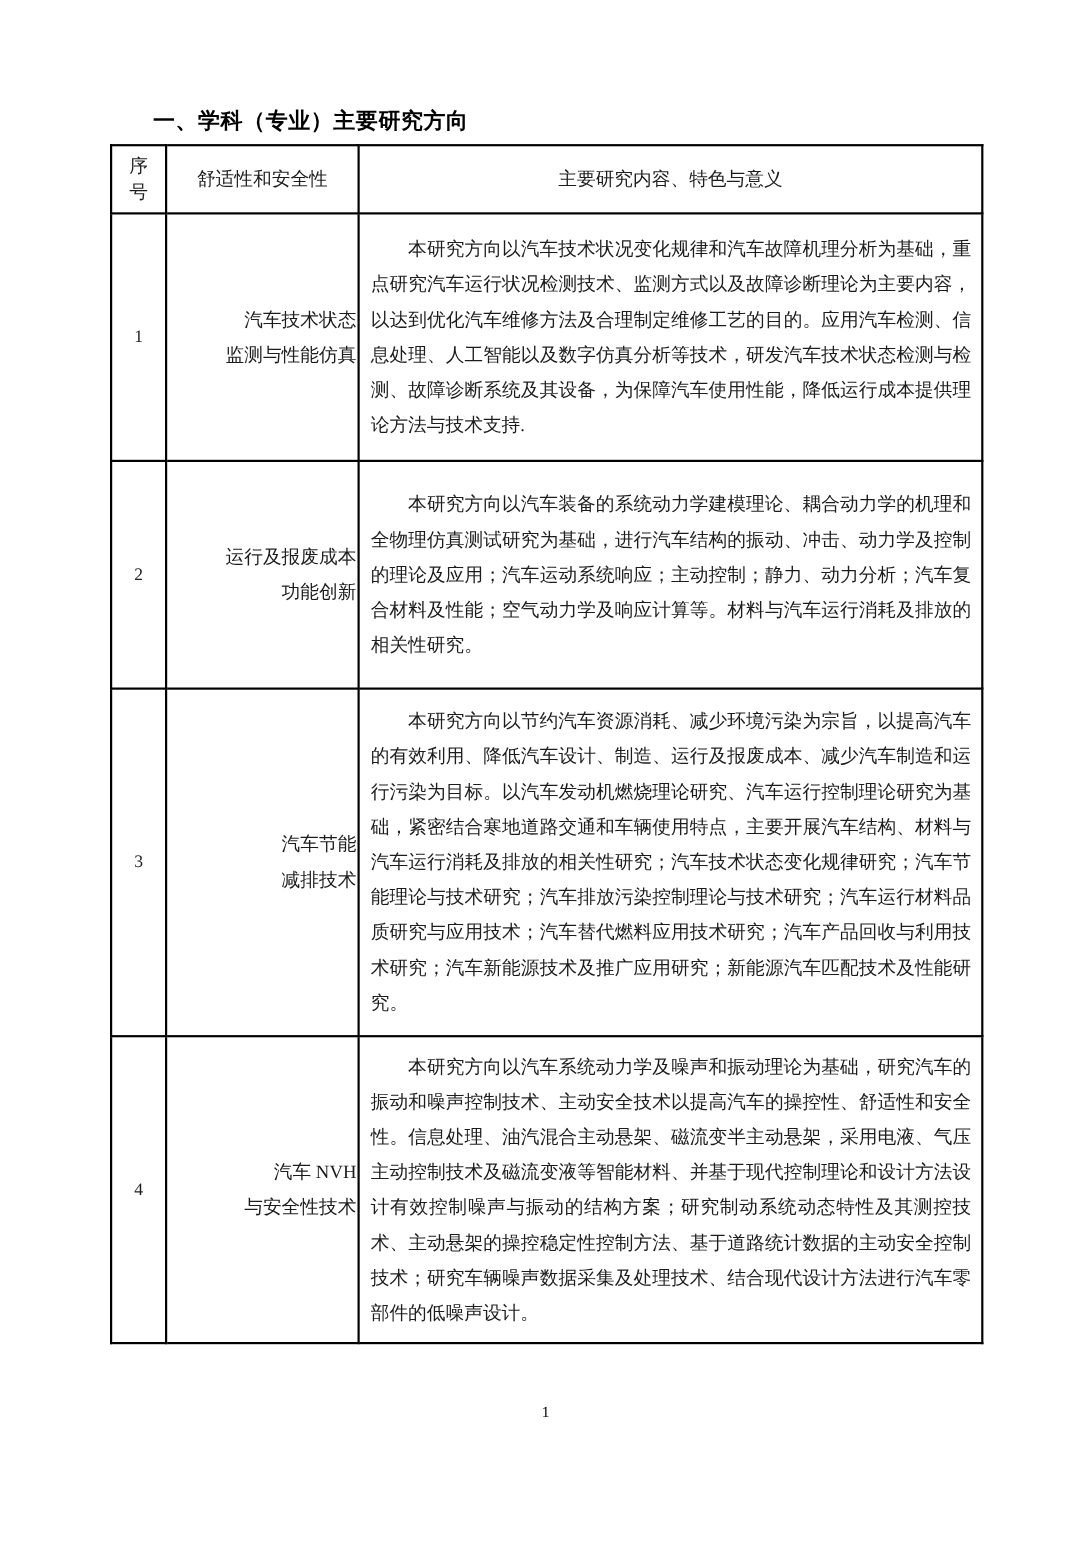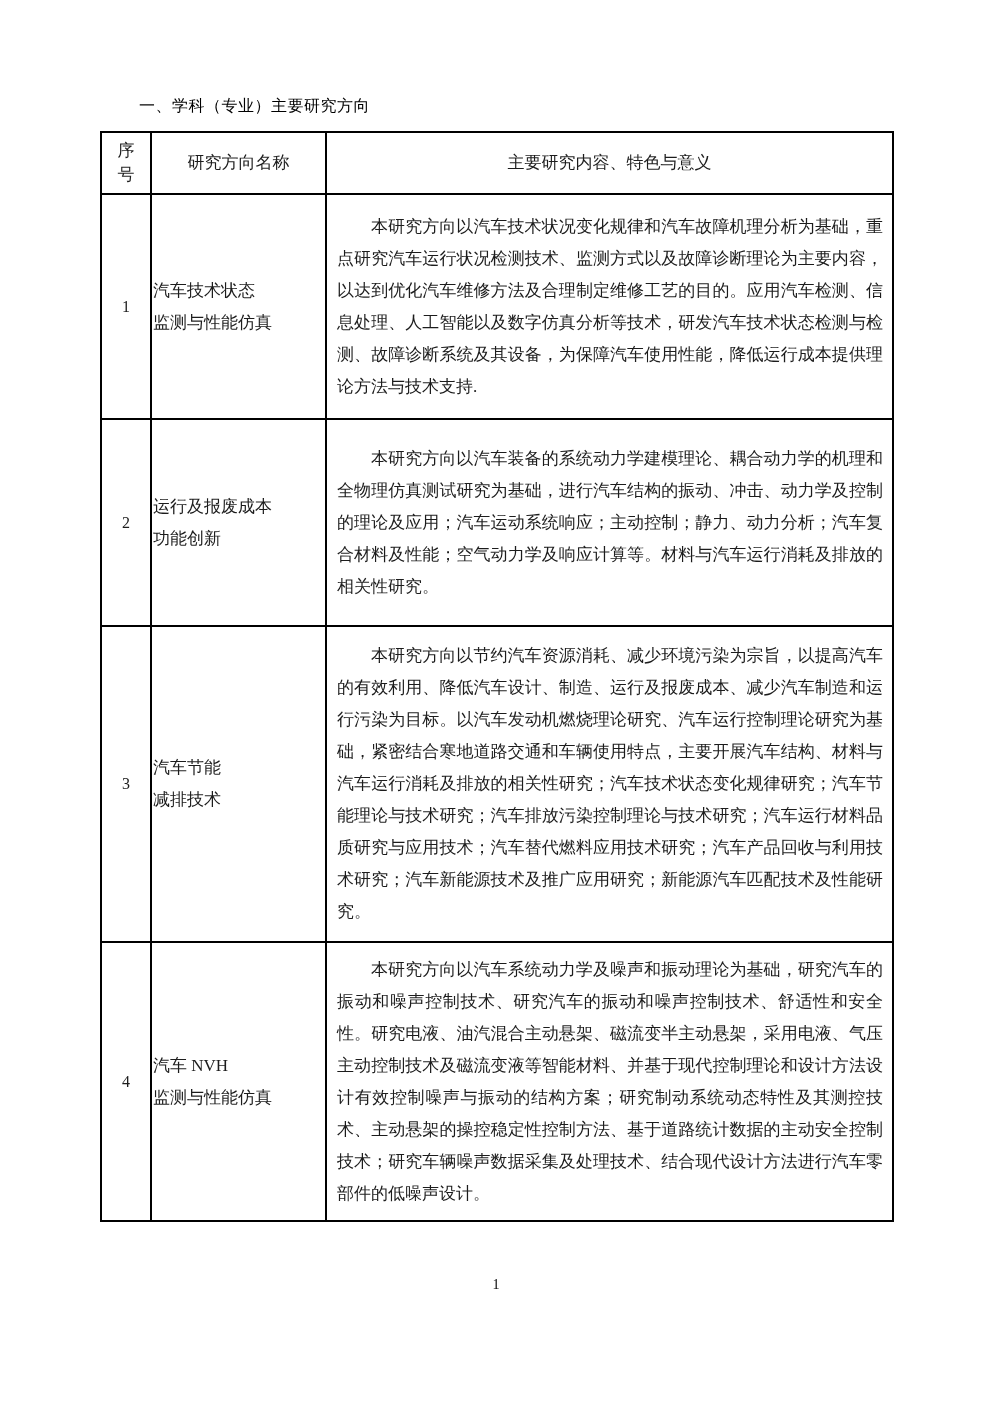--- a/index.html
+++ b/index.html
@@ -15,22 +15,22 @@
     overflow: hidden;
     font-family: "Liberation Serif", serif;
     color: #1c1c1c;
   }
   .doc-title {
     position: absolute;
     left: 139px;
     top: 96px;
     margin: 0;
     font-family: "Liberation Sans", sans-serif;
-    font-size: 16px;
-    font-weight: normal;
+    font-size: 20px;
+    font-weight: bold;
     color: #000000;
     letter-spacing: 0.5px;
     white-space: nowrap;
   }
   table.research-table {
     position: absolute;
     left: 100px;
     top: 131px;
     width: 792px;
     border-collapse: collapse;
@@ -48,21 +48,21 @@
     font-weight: normal;
     text-align: center;
     line-height: 26px;
   }
   th.seq-header { white-space: pre-line; line-height: 24px; }
   td.num-cell {
     text-align: center;
     font-size: 16px;
   }
   td.name-cell {
-    text-align: left;
+    text-align: right;
     white-space: pre-line;
     line-height: 32px;
   }
   td.content-cell {
     padding: 6px 9px 6px 10px;
     text-align: justify;
     margin-top: 16px;
   }
   td.content-cell p {
     margin: 0;
@@ -94,21 +94,21 @@
   <table class="research-table">
     <colgroup>
       <col style="width:50px">
       <col style="width:175px">
       <col style="width:567px">
     </colgroup>
     <thead>
       <tr>
         <th class="seq-header">序
 号</th>
-        <th>研究方向名称</th>
+        <th>舒适性和安全性</th>
         <th>主要研究内容、特色与意义</th>
       </tr>
     </thead>
     <tbody>
       <tr class="row-1">
         <td class="num-cell">1</td>
         <td class="name-cell">汽车技术状态
 监测与性能仿真</td>
         <td class="content-cell">
           <p>本研究方向以汽车技术状况变化规律和汽车故障机理分析为基础，重点研究汽车运行状况检测技术、监测方式以及故障诊断理论为主要内容，以达到优化汽车维修方法及合理制定维修工艺的目的。应用汽车检测、信息处理、人工智能以及数字仿真分析等技术，研发汽车技术状态检测与检测、故障诊断系统及其设备，为保障汽车使用性能，降低运行成本提供理论方法与技术支持.</p>
@@ -126,23 +126,23 @@
         <td class="num-cell">3</td>
         <td class="name-cell">汽车节能
 减排技术</td>
         <td class="content-cell">
           <p>本研究方向以节约汽车资源消耗、减少环境污染为宗旨，以提高汽车的有效利用、降低汽车设计、制造、运行及报废成本、减少汽车制造和运行污染为目标。以汽车发动机燃烧理论研究、汽车运行控制理论研究为基础，紧密结合寒地道路交通和车辆使用特点，主要开展汽车结构、材料与汽车运行消耗及排放的相关性研究；汽车技术状态变化规律研究；汽车节能理论与技术研究；汽车排放污染控制理论与技术研究；汽车运行材料品质研究与应用技术；汽车替代燃料应用技术研究；汽车产品回收与利用技术研究；汽车新能源技术及推广应用研究；新能源汽车匹配技术及性能研究。</p>
         </td>
       </tr>
       <tr class="row-4">
         <td class="num-cell">4</td>
         <td class="name-cell">汽车 NVH
-监测与性能仿真</td>
+与安全性技术</td>
         <td class="content-cell">
-          <p>本研究方向以汽车系统动力学及噪声和振动理论为基础，研究汽车的振动和噪声控制技术、研究汽车的振动和噪声控制技术、舒适性和安全性。研究电液、油汽混合主动悬架、磁流变半主动悬架，采用电液、气压主动控制技术及磁流变液等智能材料、并基于现代控制理论和设计方法设计有效控制噪声与振动的结构方案；研究制动系统动态特性及其测控技术、主动悬架的操控稳定性控制方法、基于道路统计数据的主动安全控制技术；研究车辆噪声数据采集及处理技术、结合现代设计方法进行汽车零部件的低噪声设计。</p>
+          <p>本研究方向以汽车系统动力学及噪声和振动理论为基础，研究汽车的振动和噪声控制技术、主动安全技术以提高汽车的操控性、舒适性和安全性。信息处理、油汽混合主动悬架、磁流变半主动悬架，采用电液、气压主动控制技术及磁流变液等智能材料、并基于现代控制理论和设计方法设计有效控制噪声与振动的结构方案；研究制动系统动态特性及其测控技术、主动悬架的操控稳定性控制方法、基于道路统计数据的主动安全控制技术；研究车辆噪声数据采集及处理技术、结合现代设计方法进行汽车零部件的低噪声设计。</p>
         </td>
       </tr>
     </tbody>
   </table>
 
   <div class="page-number">1</div>
 
 </div>
 
 </body></html>

